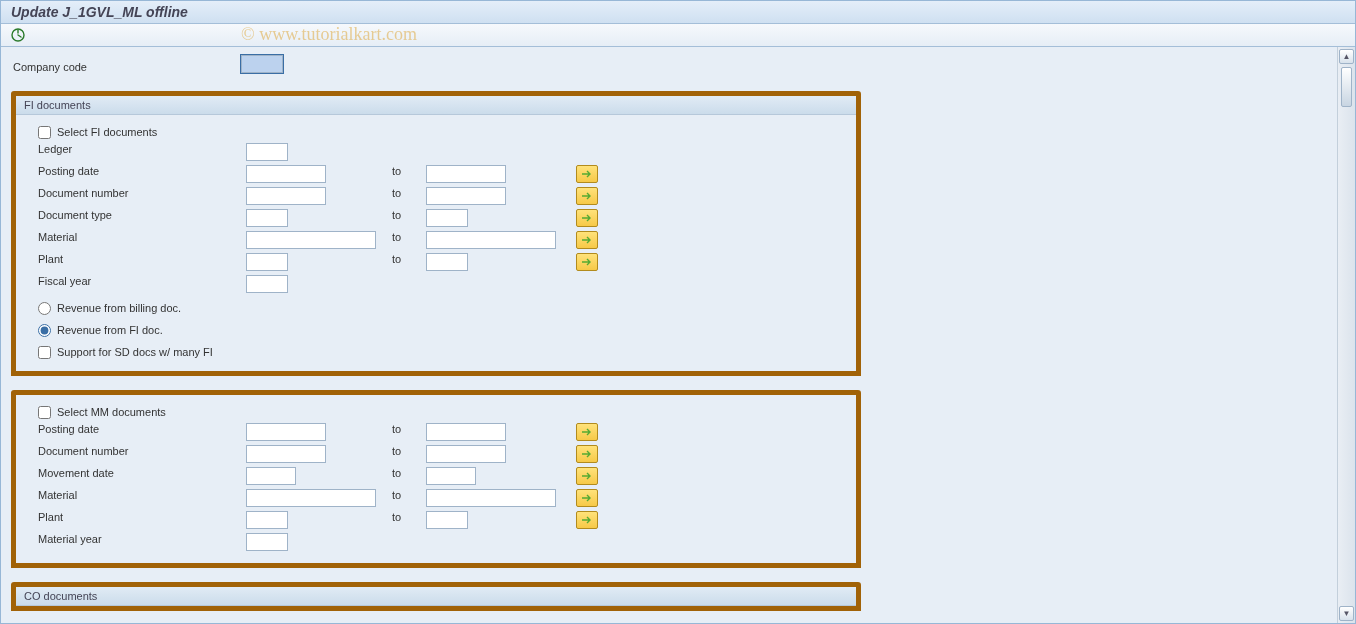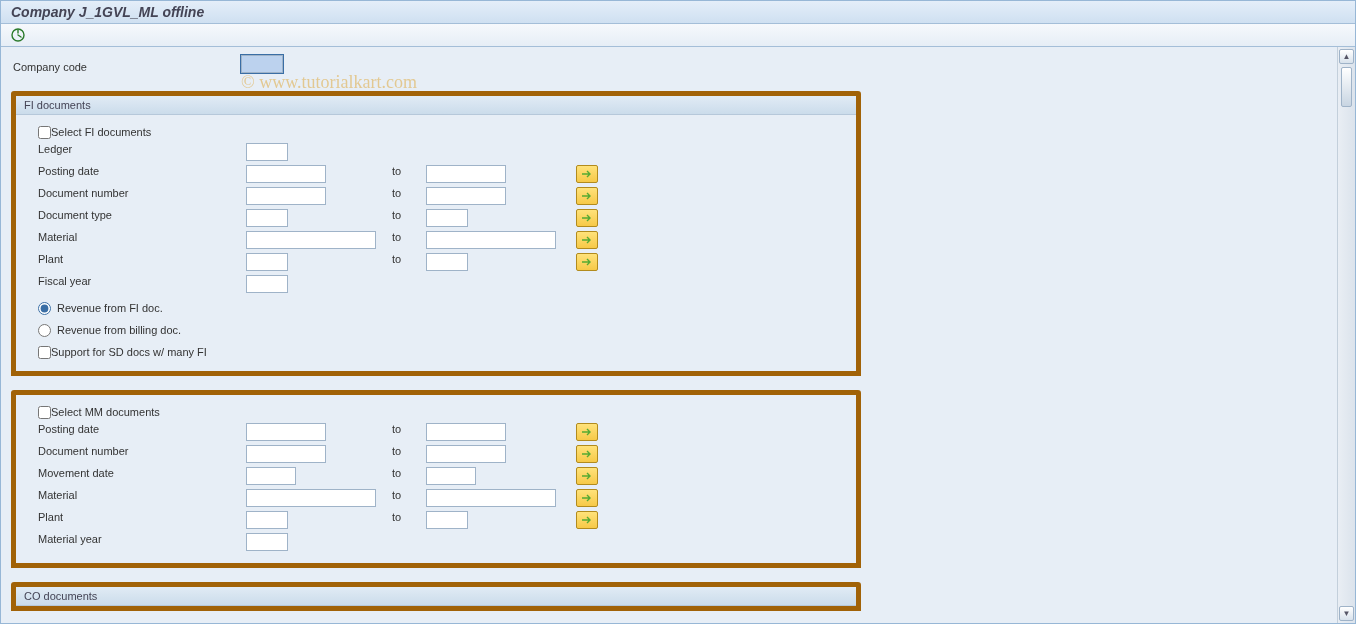--- a/index.html
+++ b/index.html
@@ -6,21 +6,21 @@
   html, body { width: 1356px; height: 624px; font-family: Arial, sans-serif; font-size: 11px; background: #f2f2f2; overflow: hidden; }
   .app { width: 1356px; height: 624px; border: 1px solid #97b7d6; background: #f2f2f2; display: flex; flex-direction: column; }
 
   
   .titlebar { height: 28px; background: linear-gradient(#e4eef9, #cfe0f1); border-bottom: 1px solid #a4bed8; display: flex; align-items: center; padding: 0 10px; }
   .titlebar-text { font-style: italic; font-weight: bold; color: #445; font-size: 14px; }
 
   
   .toolbar { height: 28px; background: linear-gradient(#f6f9fc, #e6eef6); border-bottom: 1px solid #a4bed8; display: flex; align-items: center; padding: 0 8px; position: relative; }
   .exec-icon { width: 18px; height: 18px; display:flex; align-items:center; justify-content:center; }
-  .watermark { position:absolute; left: 240px; top: 0px; color: #e0b050; font-size: 18px; opacity: .6; pointer-events:none; font-family: Georgia, serif; margin-top: 48px; }
+  .watermark { position:absolute; left: 240px; top: 0px; color: #e0b050; font-size: 18px; opacity: .6; pointer-events:none; font-family: Georgia, serif; }
 
   
   .client { flex: 1; display: flex; background: #e7eef6; }
   .content { flex: 1; padding: 8px 8px 0 10px; overflow: hidden; }
   .scrollbar { width: 18px; background: linear-gradient(90deg,#e9eef4,#dbe3ec); border-left:1px solid #c3cfdb; position:relative; }
   .scroll-arrow { position:absolute; left:1px; width:15px; height:15px; background:linear-gradient(#fff,#d8e2ec); border:1px solid #9fb3c8; border-radius:2px; display:flex; align-items:center; justify-content:center; font-size:8px; color:#556; }
   .scroll-arrow.up { top:2px; }
   .scroll-arrow.down { bottom:2px; }
   .scroll-thumb { position:absolute; left:3px; width:11px; top:20px; height:40px; background:linear-gradient(#fff,#c8d5e2); border:1px solid #9fb3c8; border-radius:2px; }
 
@@ -32,37 +32,37 @@
   .input.selected { background:#bcd2ee; outline:1px solid #3a6ea5; }
   .input.w40 { width:40px; } .input.w20 { width:22px; } .input.w80 { width:80px; } .input.w130{width:130px;} .input.w50{width:50px}
 
   
   .group { border:5px solid #a16207; border-radius:3px 3px 0 0; margin-bottom: 14px; background:#e7eef6; width: 850px; }
   .group-title { background: linear-gradient(#e1ebf5,#cbdceb); color:#445; padding:3px 8px; font-size:11px; border-bottom:1px solid #b6c8da; }
   .group-body { padding: 6px 8px 8px 8px; }
 
   .row { display:flex; align-items:flex-start; height:22px; }
   .row .col-label { width: 222px; padding-left:14px; }
-  .checkbox-row { padding-left:14px; display:flex; align-items:center; height:22px;}
+  .checkbox-row { padding-left:14px; display:flex; align-items:center; gap:6px; height:22px;}
   .radio-row { padding-left:14px; display:flex; align-items:center; gap:6px; height:22px;}
   .to-col { width:40px; text-align:left; padding-left:6px;}
   .from-cell{ width:140px;} .to-cell{width:140px;}
   .more-btn { width:22px; height:18px; margin-left:10px; background:linear-gradient(#ffe27a,#f7c948); border:1px solid #b28b1d; border-radius:2px; display:flex; align-items:center; justify-content:center; cursor:pointer;}
   .more-btn svg{display:block}
 
   input[type=checkbox],input[type=radio]{ width:13px; height:13px; accent-color:#3a6ea5; }
 
 </style>
 </head>
 <body>
 
 <div class="app">
 
   <div class="titlebar">
-    <span class="titlebar-text">Company J_1GVL_ML offline</span>
+    <span class="titlebar-text">Update J_1GVL_ML offline</span>
   </div>
 
   <div class="toolbar">
     <span class="exec-icon" title="Execute">
       <svg width="16" height="16" viewBox="0 0 16 16">
           <circle cx="8" cy="8" r="6" fill="none" stroke="#2a7a2a" stroke-width="1.4"></circle>
           <path d="M8 3 v3 M8 8 l3 2" stroke="#2a7a2a" stroke-width="1.4" fill="none" stroke-linecap="round"></path>
         </svg>
     </span>
     <span class="watermark">© www.tutorialkart.com</span>
@@ -149,26 +149,26 @@
                 </svg>
               </span>
           </div>
 
           <div class="row">
             <span class="label col-label">Fiscal year</span>
             <input class="input w40" value="2018" style="">
           </div>
 
           <div class="radio-row">
+            <input type="radio" name="fi-rev" style="">
+            <span class="label">Revenue from billing doc.</span>
+          </div>
+          <div class="radio-row">
             <input type="radio" name="fi-rev" checked="" style="">
             <span class="label">Revenue from FI doc.</span>
-          </div>
-          <div class="radio-row">
-            <input type="radio" name="fi-rev" style="">
-            <span class="label">Revenue from billing doc.</span>
           </div>
           <div class="checkbox-row">
             <input type="checkbox" style="">
             <span class="label">Support for SD docs w/ many FI</span>
           </div>
         </div>
       </div>
 
       <div class="group">
         <div class="group-body">

